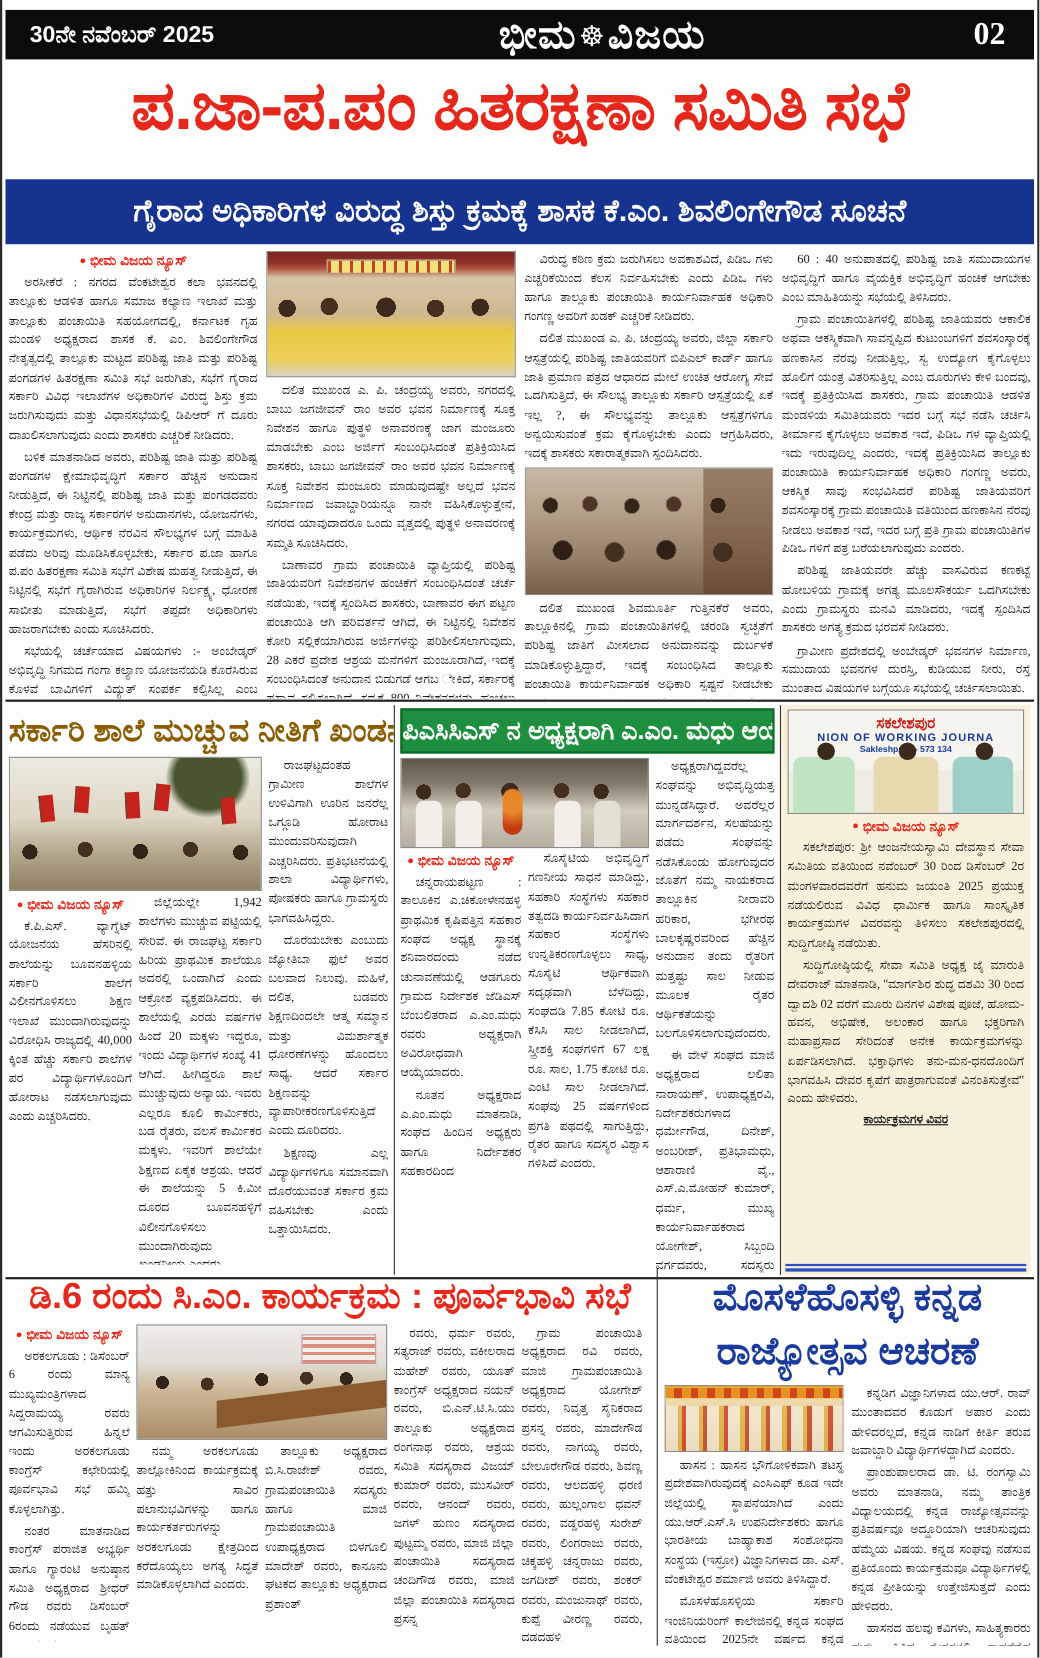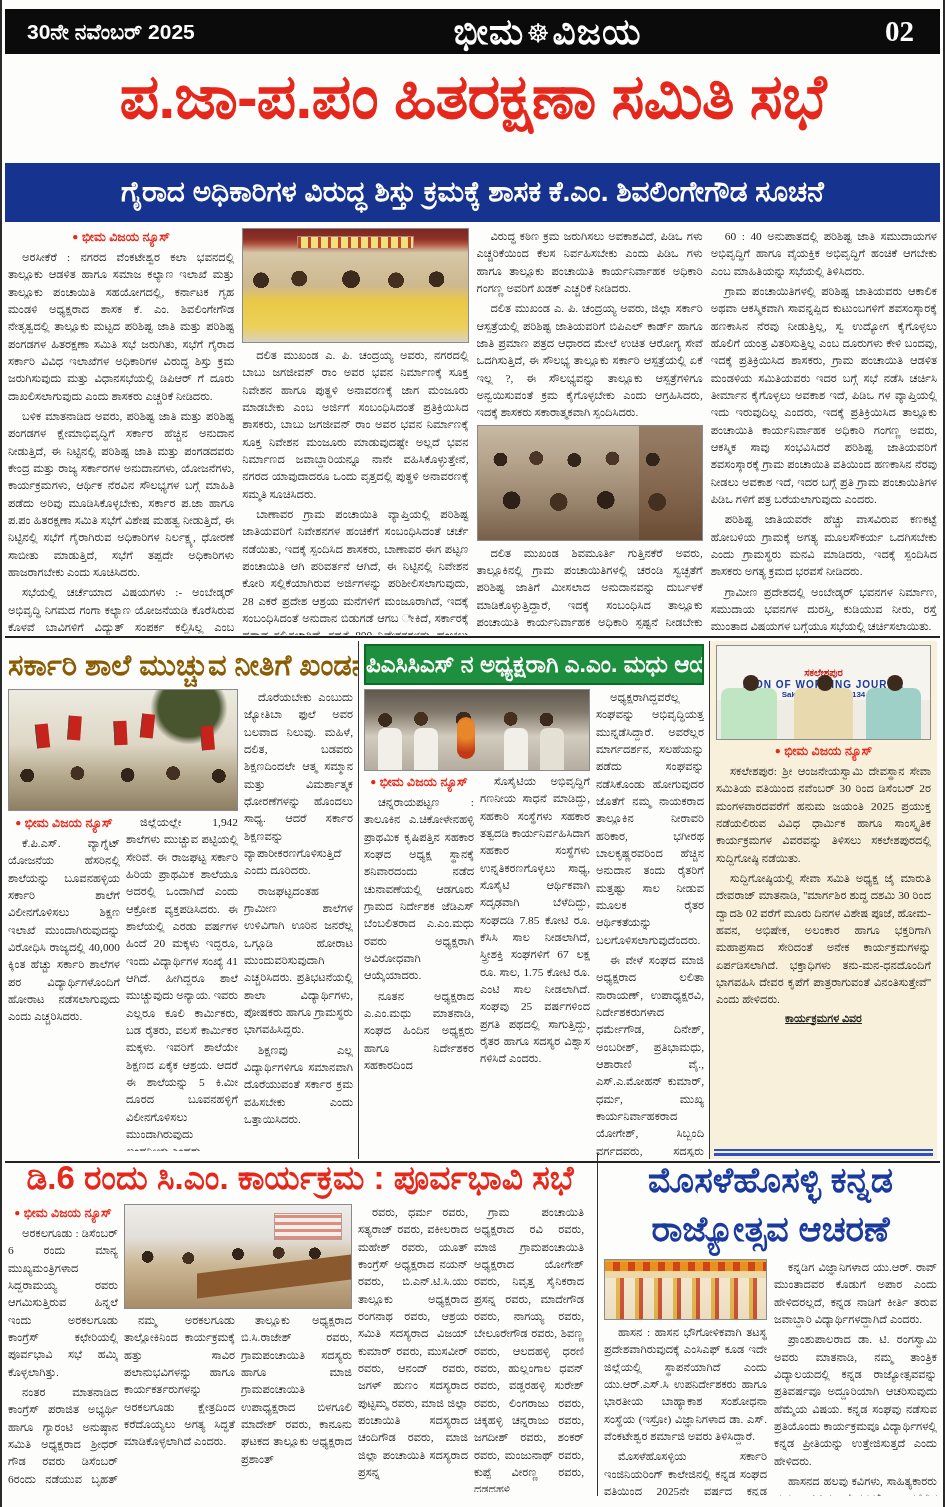--- a/index.html
+++ b/index.html
@@ -105,21 +105,21 @@
       radial-gradient(circle 7px at 9% 50%, #3c2a1c 97%, transparent),
       radial-gradient(circle 7px at 25% 45%, #45301f 97%, transparent),
       radial-gradient(circle 8px at 44% 48%, #3c2a1c 97%, transparent),
       radial-gradient(circle 7px at 65% 45%, #45301f 97%, transparent),
       radial-gradient(circle 7px at 81% 48%, #3c2a1c 97%, transparent); }
   .garland { left:41%; top:34%; width:18px; height:42px; border-radius:9px;
     background:radial-gradient(circle at 50% 30%, #e8872a 30%, #c23a14 75%); }
   .ph-press { height:95px; background:#efece4; }
   .press-banner { top:0; left:0; right:0; height:58%; background:#f6f4ee; text-align:center;
     font-family:"Liberation Sans",sans-serif; }
-  .press-banner .b1 { position:static; display:block; color:#c6231c; font-weight:bold; font-size:10px; margin-top:21px; }
+  .press-banner .b1 { position:static; display:block; color:#c6231c; font-weight:bold; font-size:14px; margin-top:3px; }
   .press-banner .b2 { position:static; display:block; color:#1a3a9e; font-weight:bold; font-size:10px; letter-spacing:1px; }
   .press-banner .b3 { position:static; display:block; color:#1a3a9e; font-weight:bold; font-size:8px; }
   .pc-person { bottom:0; height:55%; border-radius:8px 8px 0 0; }
   .ph-press .p1 { left:2%; width:26%; background:#bfe5c3; }
   .ph-press .p2 { left:36%; width:28%; background:#e8d9ae; }
   .ph-press .p3 { left:70%; width:26%; background:#9fd0c8; }
   .pc-head { width:16px; height:16px; border-radius:50%; background:#3c2a1c; bottom:52%; }
   .ph-press .h1 { left:12%; } .ph-press .h2 { left:47%; } .ph-press .h3 { left:80%; }
   .ph-cmhall { height:105px;
     background:linear-gradient(180deg,#efedea 0%,#e2ded8 32%,#cbb795 58%,#a98c67 100%); }
@@ -255,22 +255,22 @@
             <div class="col">
               <div class="byline"><span class="dot">●</span> <span>ಭೀಮ ವಿಜಯ ನ್ಯೂಸ್</span></div>
               <p>ಕೆ.ಪಿ.ಎಸ್. ವ್ಯಾಗ್ನೆಟ್ ಯೋಜನೆಯ ಹೆಸರಿನಲ್ಲಿ ಶಾಲೆಯನ್ನು ಬೂವನಹಳ್ಳಿಯ ಸರ್ಕಾರಿ ಶಾಲೆಗೆ ವಿಲೀನಗೊಳಿಸಲು ಶಿಕ್ಷಣ ಇಲಾಖೆ ಮುಂದಾಗಿರುವುದನ್ನು ವಿರೋಧಿಸಿ ರಾಜ್ಯದಲ್ಲಿ 40,000 ಕ್ಕಿಂತ ಹೆಚ್ಚು ಸರ್ಕಾರಿ ಶಾಲೆಗಳ ಪರ ವಿದ್ಯಾರ್ಥಿಗಳೊಂದಿಗೆ ಹೋರಾಟ ನಡೆಸಲಾಗುವುದು ಎಂದು ಎಚ್ಚರಿಸಿದರು.</p>
             </div>
             <div class="col">
               <p>ಜಿಲ್ಲೆಯಲ್ಲೇ 1,942 ಶಾಲೆಗಳು ಮುಚ್ಚುವ ಪಟ್ಟಿಯಲ್ಲಿ ಸೇರಿವೆ. ಈ ರಾಜಘಟ್ಟ ಸರ್ಕಾರಿ ಹಿರಿಯ ಪ್ರಾಥಮಿಕ ಶಾಲೆಯೂ ಅದರಲ್ಲಿ ಒಂದಾಗಿದೆ ಎಂದು ಆಕ್ರೋಶ ವ್ಯಕ್ತಪಡಿಸಿದರು. ಈ ಶಾಲೆಯಲ್ಲಿ ಎರಡು ವರ್ಷಗಳ ಹಿಂದೆ 20 ಮಕ್ಕಳು ಇದ್ದರೂ, ಇಂದು ವಿದ್ಯಾರ್ಥಿಗಳ ಸಂಖ್ಯೆ 41 ಆಗಿದೆ. ಹೀಗಿದ್ದರೂ ಶಾಲೆ ಮುಚ್ಚುವುದು ಅನ್ಯಾಯ. ಇವರು ಎಲ್ಲರೂ ಕೂಲಿ ಕಾರ್ಮಿಕರು, ಬಡ ರೈತರು, ವಲಸೆ ಕಾರ್ಮಿಕರ ಮಕ್ಕಳು. ಇವರಿಗೆ ಶಾಲೆಯೇ ಶಿಕ್ಷಣದ ಏಕೈಕ ಆಶ್ರಯ. ಆದರೆ ಈ ಶಾಲೆಯನ್ನು 5 ಕಿ.ಮೀ ದೂರದ ಬೂವನಹಳ್ಳಿಗೆ ವಿಲೀನಗೊಳಿಸಲು ಮುಂದಾಗಿರುವುದು ಖಂಡನೀಯ ಎಂದರು.</p>
             </div>
           </div>
         </div>
         <div class="school-side col">
+          <p>ರಾಜಘಟ್ಟದಂತಹ ಗ್ರಾಮೀಣ ಶಾಲೆಗಳ ಉಳಿವಿಗಾಗಿ ಊರಿನ ಜನರೆಲ್ಲ ಒಗ್ಗೂಡಿ ಹೋರಾಟ ಮುಂದುವರಿಸುವುದಾಗಿ ಎಚ್ಚರಿಸಿದರು. ಪ್ರತಿಭಟನೆಯಲ್ಲಿ ಶಾಲಾ ವಿದ್ಯಾರ್ಥಿಗಳು, ಪೋಷಕರು ಹಾಗೂ ಗ್ರಾಮಸ್ಥರು ಭಾಗವಹಿಸಿದ್ದರು.</p>
           <p>ದೊರೆಯಬೇಕು ಎಂಬುದು ಜ್ಯೋತಿಬಾ ಫುಲೆ ಅವರ ಬಲವಾದ ನಿಲುವು. ಮಹಿಳೆ, ದಲಿತ, ಬಡವರು ಶಿಕ್ಷಣದಿಂದಲೇ ಆತ್ಮ ಸಮ್ಮಾನ ಮತ್ತು ವಿಮರ್ಶಾತ್ಮಕ ಧೋರಣೆಗಳನ್ನು ಹೊಂದಲು ಸಾಧ್ಯ. ಆದರೆ ಸರ್ಕಾರ ಶಿಕ್ಷಣವನ್ನು ವ್ಯಾಪಾರೀಕರಣಗೊಳಿಸುತ್ತಿದೆ ಎಂದು ದೂರಿದರು.</p>
-          <p>ರಾಜಘಟ್ಟದಂತಹ ಗ್ರಾಮೀಣ ಶಾಲೆಗಳ ಉಳಿವಿಗಾಗಿ ಊರಿನ ಜನರೆಲ್ಲ ಒಗ್ಗೂಡಿ ಹೋರಾಟ ಮುಂದುವರಿಸುವುದಾಗಿ ಎಚ್ಚರಿಸಿದರು. ಪ್ರತಿಭಟನೆಯಲ್ಲಿ ಶಾಲಾ ವಿದ್ಯಾರ್ಥಿಗಳು, ಪೋಷಕರು ಹಾಗೂ ಗ್ರಾಮಸ್ಥರು ಭಾಗವಹಿಸಿದ್ದರು.</p>
           <p>ಶಿಕ್ಷಣವು ಎಲ್ಲ ವಿದ್ಯಾರ್ಥಿಗಳಿಗೂ ಸಮಾನವಾಗಿ ದೊರೆಯುವಂತೆ ಸರ್ಕಾರ ಕ್ರಮ ವಹಿಸಬೇಕು ಎಂದು ಒತ್ತಾಯಿಸಿದರು.</p>
         </div>
       </div>
     </div>
 
     <div class="pacs-block bodytext">
       <div class="pacs-headline">ಪಿಎಸಿಸಿಎಸ್ ನ ಅಧ್ಯಕ್ಷರಾಗಿ ಎ.ಎಂ. ಮಧು ಆಯ್ಕೆ</div>
       <div class="pacs-content">
         <div class="pacs-left">
           <div class="ph ph-group">

